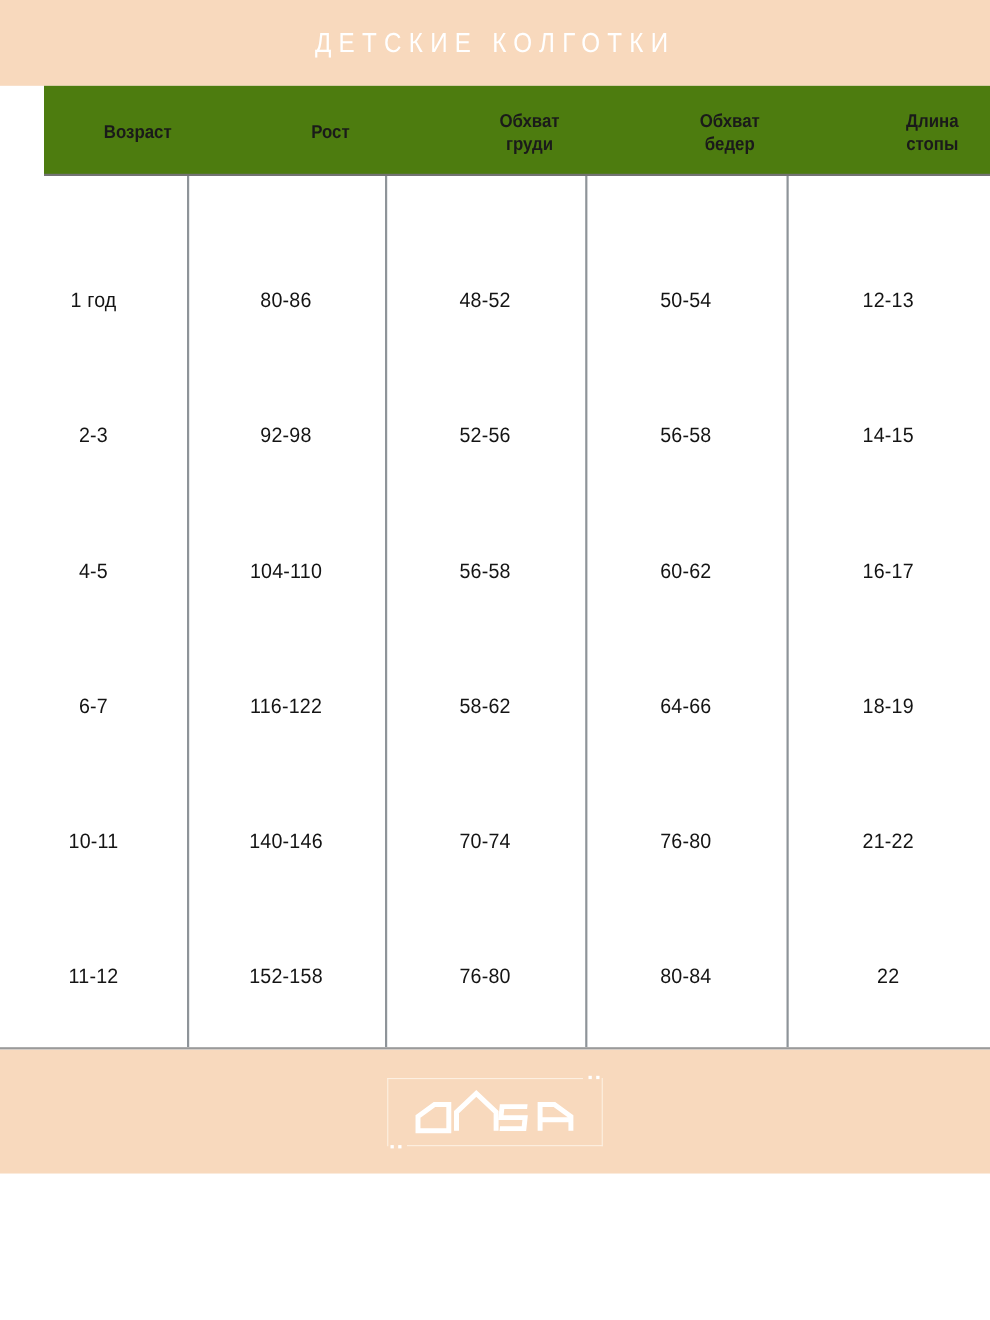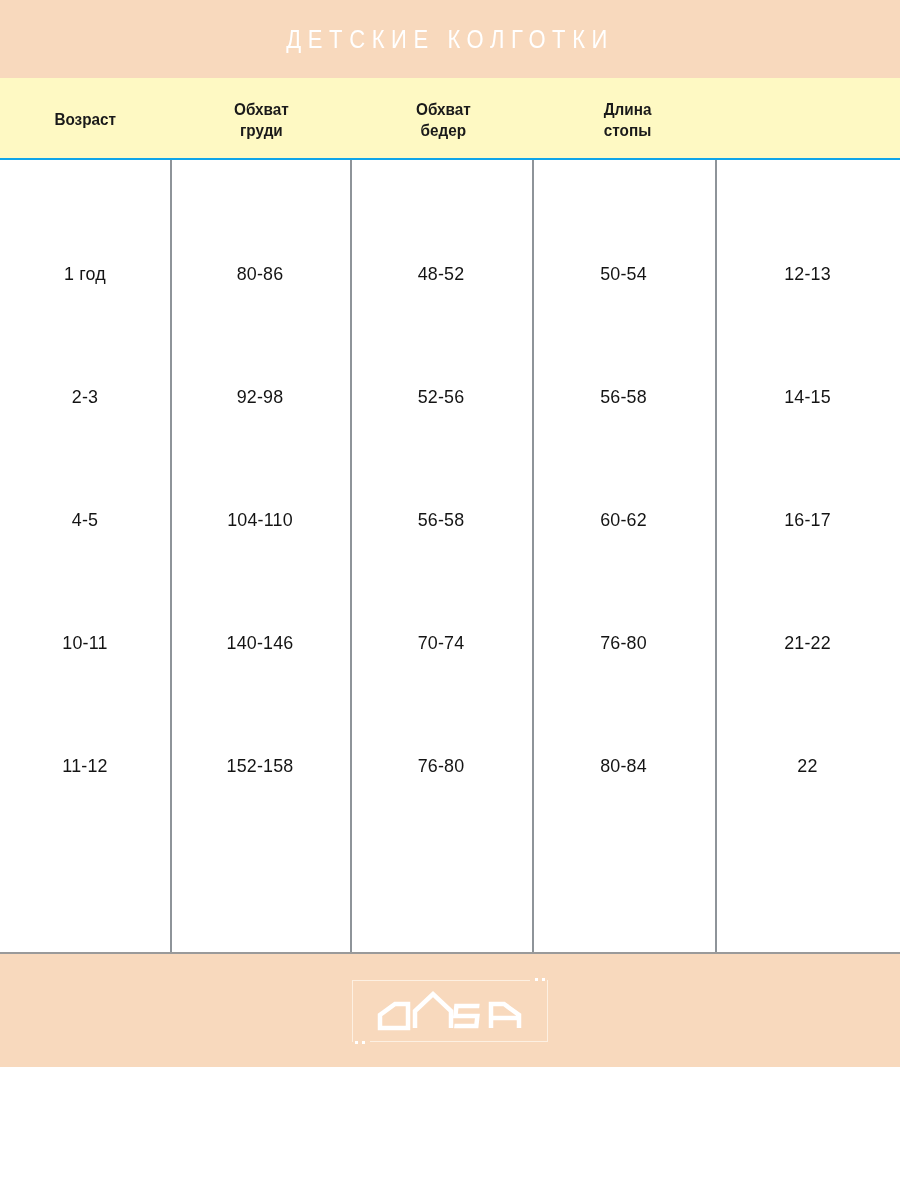--- a/index.html
+++ b/index.html
@@ -43,24 +43,25 @@
     font-family: "Liberation Sans Narrow", "Liberation Sans", "DejaVu Sans", sans-serif;
     transform: scaleX(0.88);
     transform-origin: center;
     white-space: nowrap;
   }
 
   
   .thead {
     height: 82px;
     flex: 0 0 82px;
-    background: #fef9c3;
-    display: flex;
-    border-bottom: 2px solid #0ea5e9;
-    box-sizing: border-box;
+    background: #4d7c0f;
+    display: flex;
+    border-bottom: 2px solid #737373;
+    box-sizing: border-box;
+    margin-left: 40px;
   }
   .th {
     display: flex;
     align-items: center;
     justify-content: center;
     box-sizing: border-box;
     padding-top: 4px;
   }
   .th-label {
     font-size: 17px;
@@ -173,20 +174,23 @@
 <div id="sizechart">
 
   <div class="banner">
     <div class="banner-title">ДЕТСКИЕ КОЛГОТКИ</div>
   </div>
 
   <div class="thead">
     <div class="th c0">
       <span class="th-label">Возраст</span>
     </div>
+    <div class="th c1">
+      <span class="th-label">Рост</span>
+    </div>
     <div class="th c2">
       <span class="th-label">Обхват
 груди</span>
     </div>
     <div class="th c3">
       <span class="th-label">Обхват
 бедер</span>
     </div>
     <div class="th c4">
       <span class="th-label">Длина
@@ -222,20 +226,27 @@
       </div>
 
       <div class="row">
         <div class="cell c0">4-5</div>
         <div class="cell c1">104-110</div>
         <div class="cell c2">56-58</div>
         <div class="cell c3">60-62</div>
         <div class="cell c4">16-17</div>
       </div>
 
+      <div class="row">
+        <div class="cell c0">6-7</div>
+        <div class="cell c1">116-122</div>
+        <div class="cell c2">58-62</div>
+        <div class="cell c3">64-66</div>
+        <div class="cell c4">18-19</div>
+      </div>
 
 
       <div class="row">
         <div class="cell c0">10-11</div>
         <div class="cell c1">140-146</div>
         <div class="cell c2">70-74</div>
         <div class="cell c3">76-80</div>
         <div class="cell c4">21-22</div>
       </div>
 

